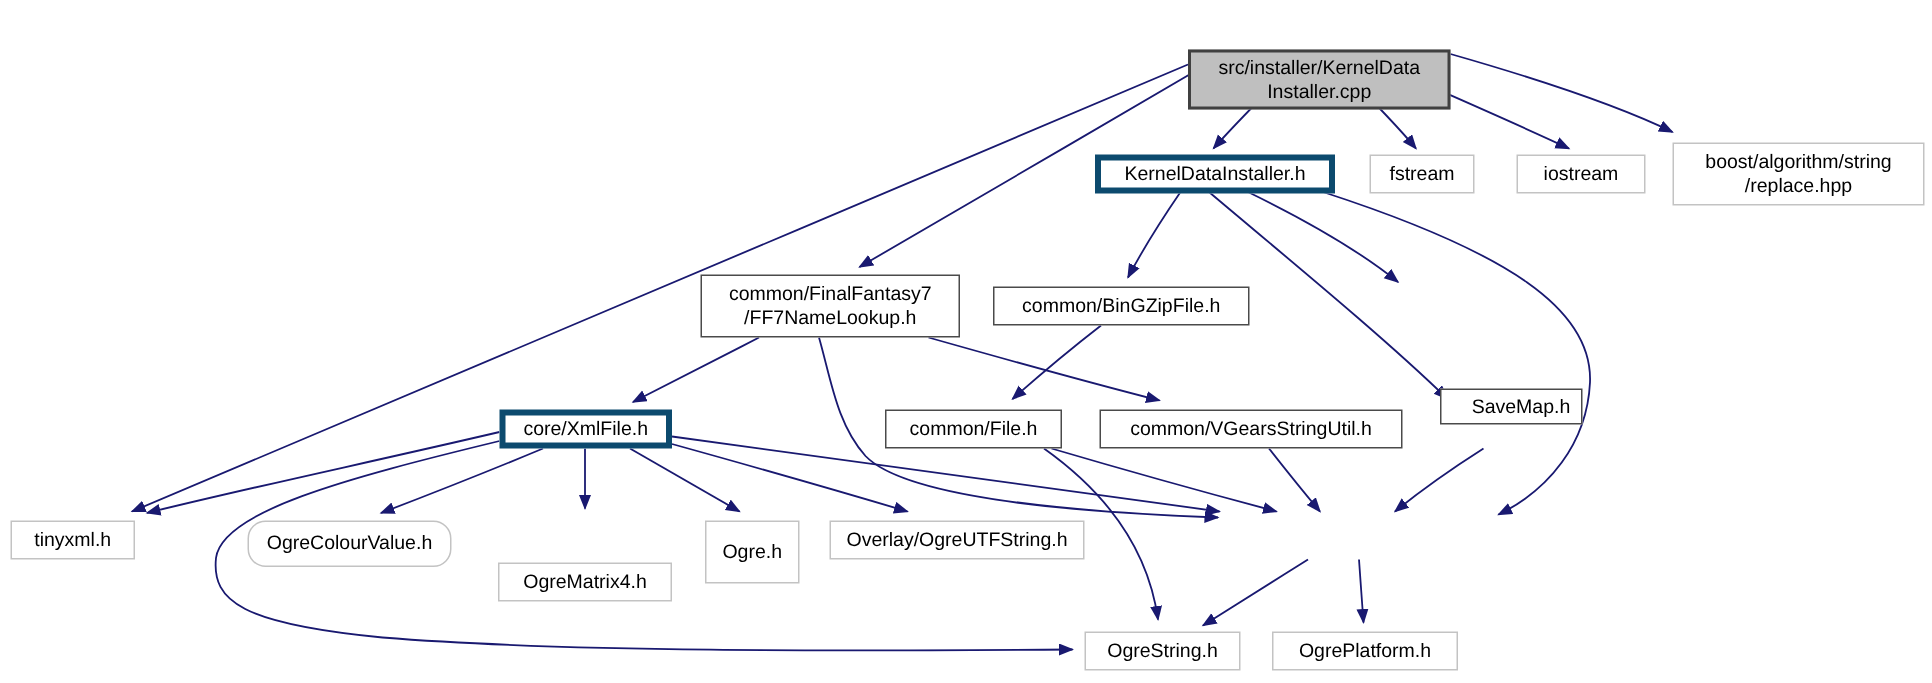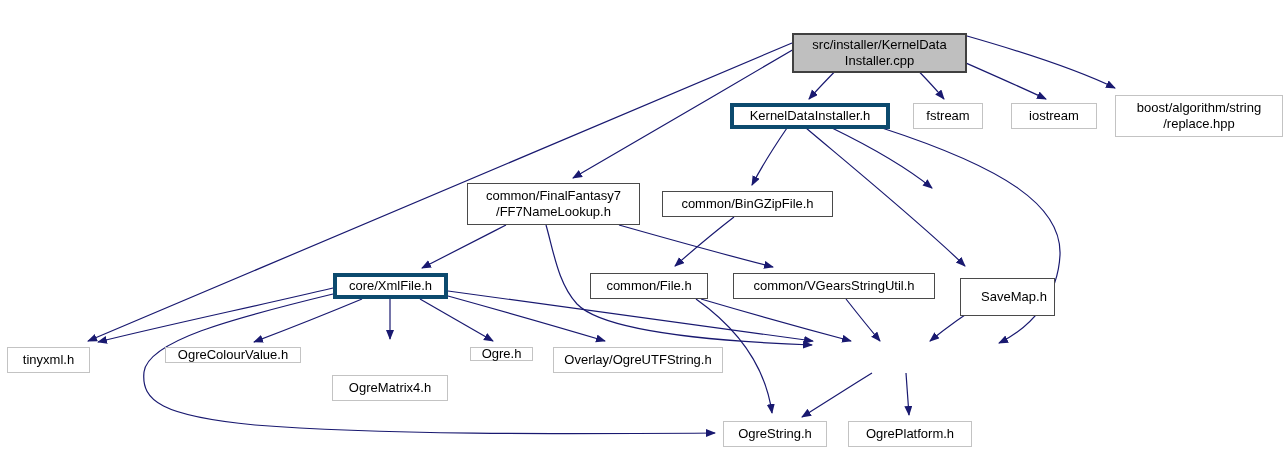--- a/index.html
+++ b/index.html
@@ -84,24 +84,24 @@
   <div class="node plain" style="left:1115px;top:95px;width:168px;height:42px;">boost/algorithm/string
 /replace.hpp</div>
 
   <div class="node linked" style="left:467px;top:183px;width:173px;height:42px;">common/FinalFantasy7
 /FF7NameLookup.h</div>
   <div class="node linked" style="left:662px;top:191px;width:171px;height:26px;">common/BinGZipFile.h</div>
 
   <div class="node linked bold" style="left:333px;top:273px;width:115px;height:26px;">core/XmlFile.h</div>
   <div class="node linked" style="left:590px;top:273px;width:118px;height:26px;text-align:right;">common/File.h</div>
   <div class="node linked" style="left:733px;top:273px;width:202px;height:26px;">common/VGearsStringUtil.h</div>
-  <div class="node linked" style="left:960px;top:278px;width:95px;height:38px;padding-left:13px;">SaveMap.h</div>
+  <div class="node linked" style="left:960px;top:259px;width:95px;height:24px;padding-left:13px;">SaveMap.h</div>
 
   <div class="node plain" style="left:7px;top:347px;width:83px;height:26px;">tinyxml.h</div>
-  <div class="node plain" style="left:165px;top:347px;width:136px;height:16px;">OgreColourValue.h</div>
+  <div class="node plain" style="left:165px;top:347px;width:136px;height:31px;border-radius:12px;">OgreColourValue.h</div>
   <div class="node plain" style="left:332px;top:347px;width:116px;height:26px;margin-top:28px;">OgreMatrix4.h</div>
-  <div class="node plain" style="left:470px;top:347px;width:63px;height:14px;">Ogre.h</div>
+  <div class="node plain" style="left:470px;top:347px;width:63px;height:42px;">Ogre.h</div>
   <div class="node plain" style="left:553px;top:347px;width:170px;height:26px;">Overlay/OgreUTFString.h</div>
 
   <div class="node plain" style="left:723px;top:421px;width:104px;height:26px;">OgreString.h</div>
   <div class="node plain" style="left:848px;top:421px;width:124px;height:26px;">OgrePlatform.h</div>
 
 </div>
 
 </body></html>

